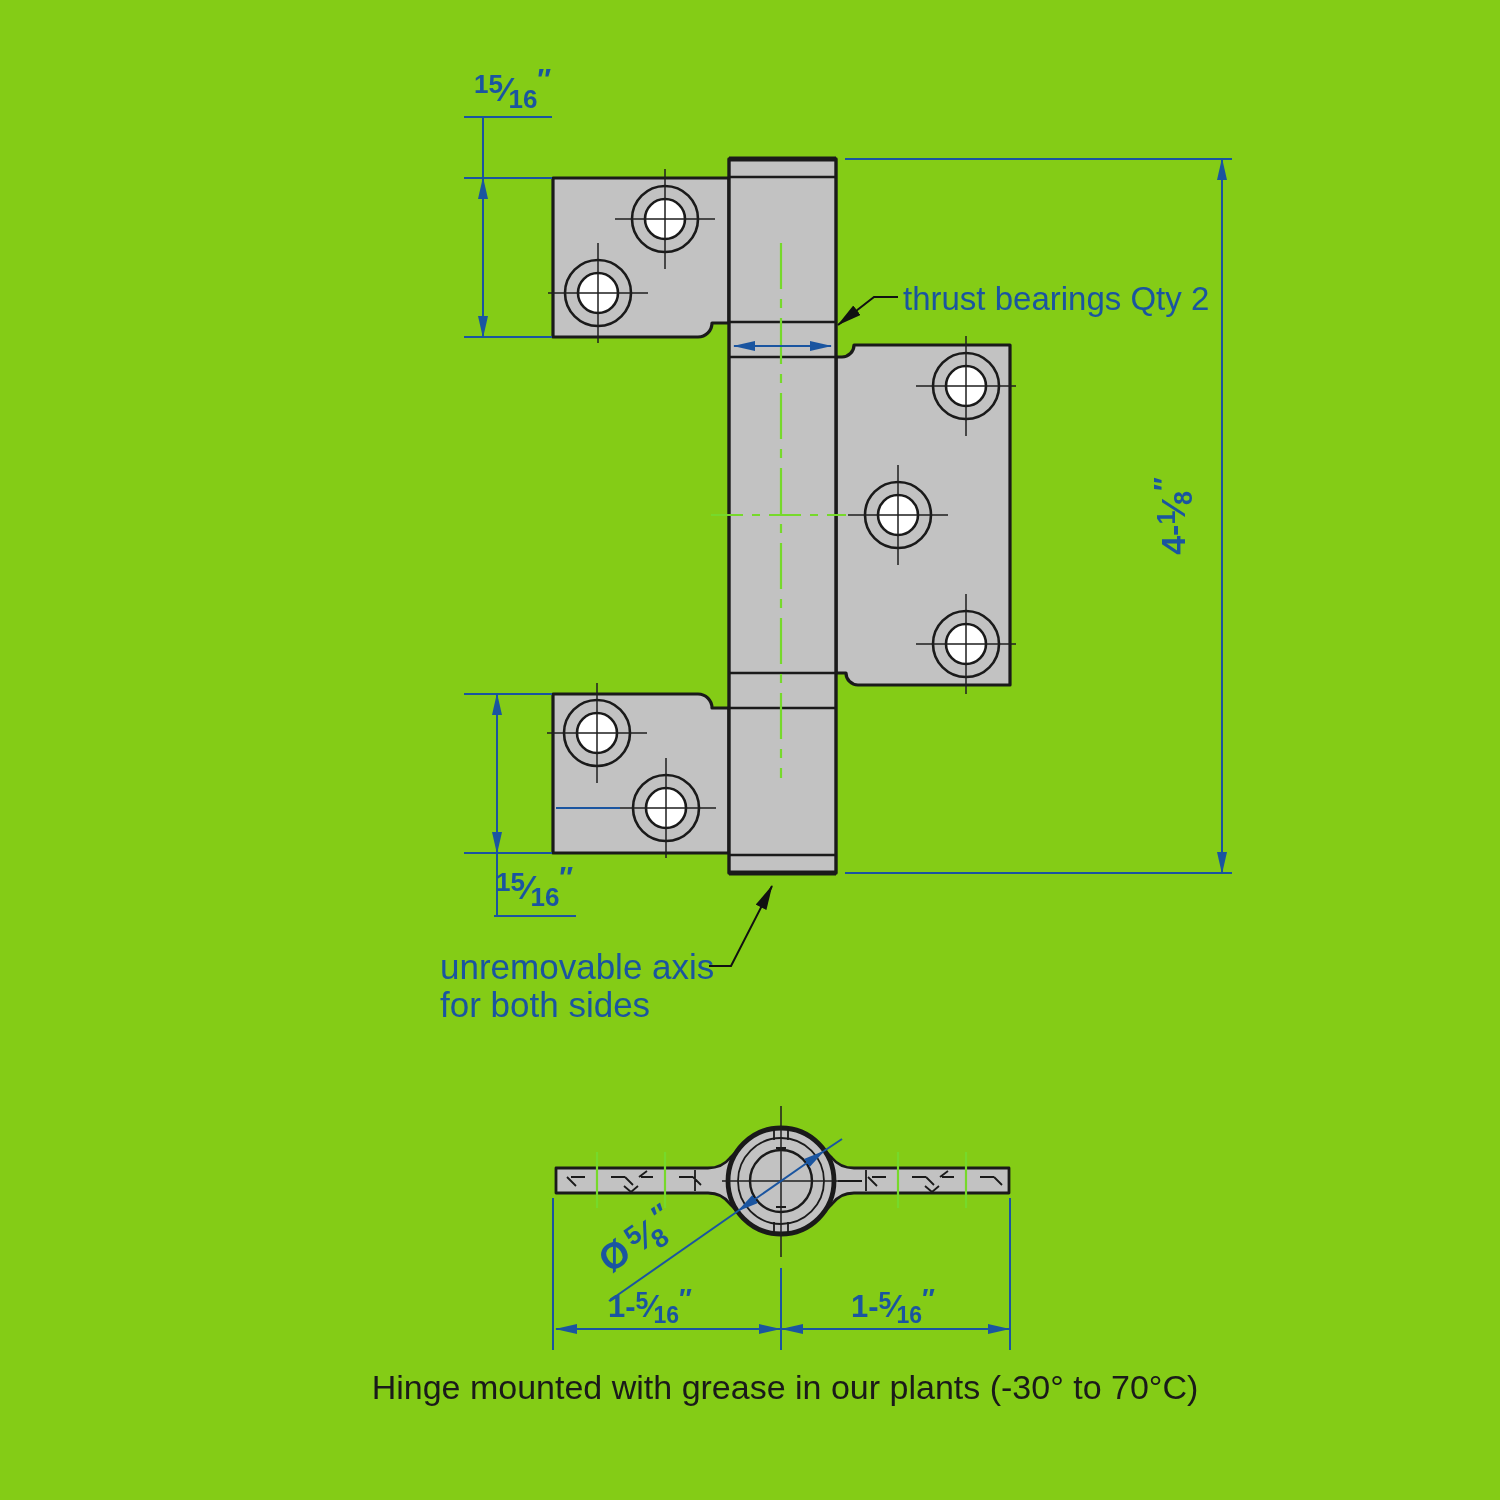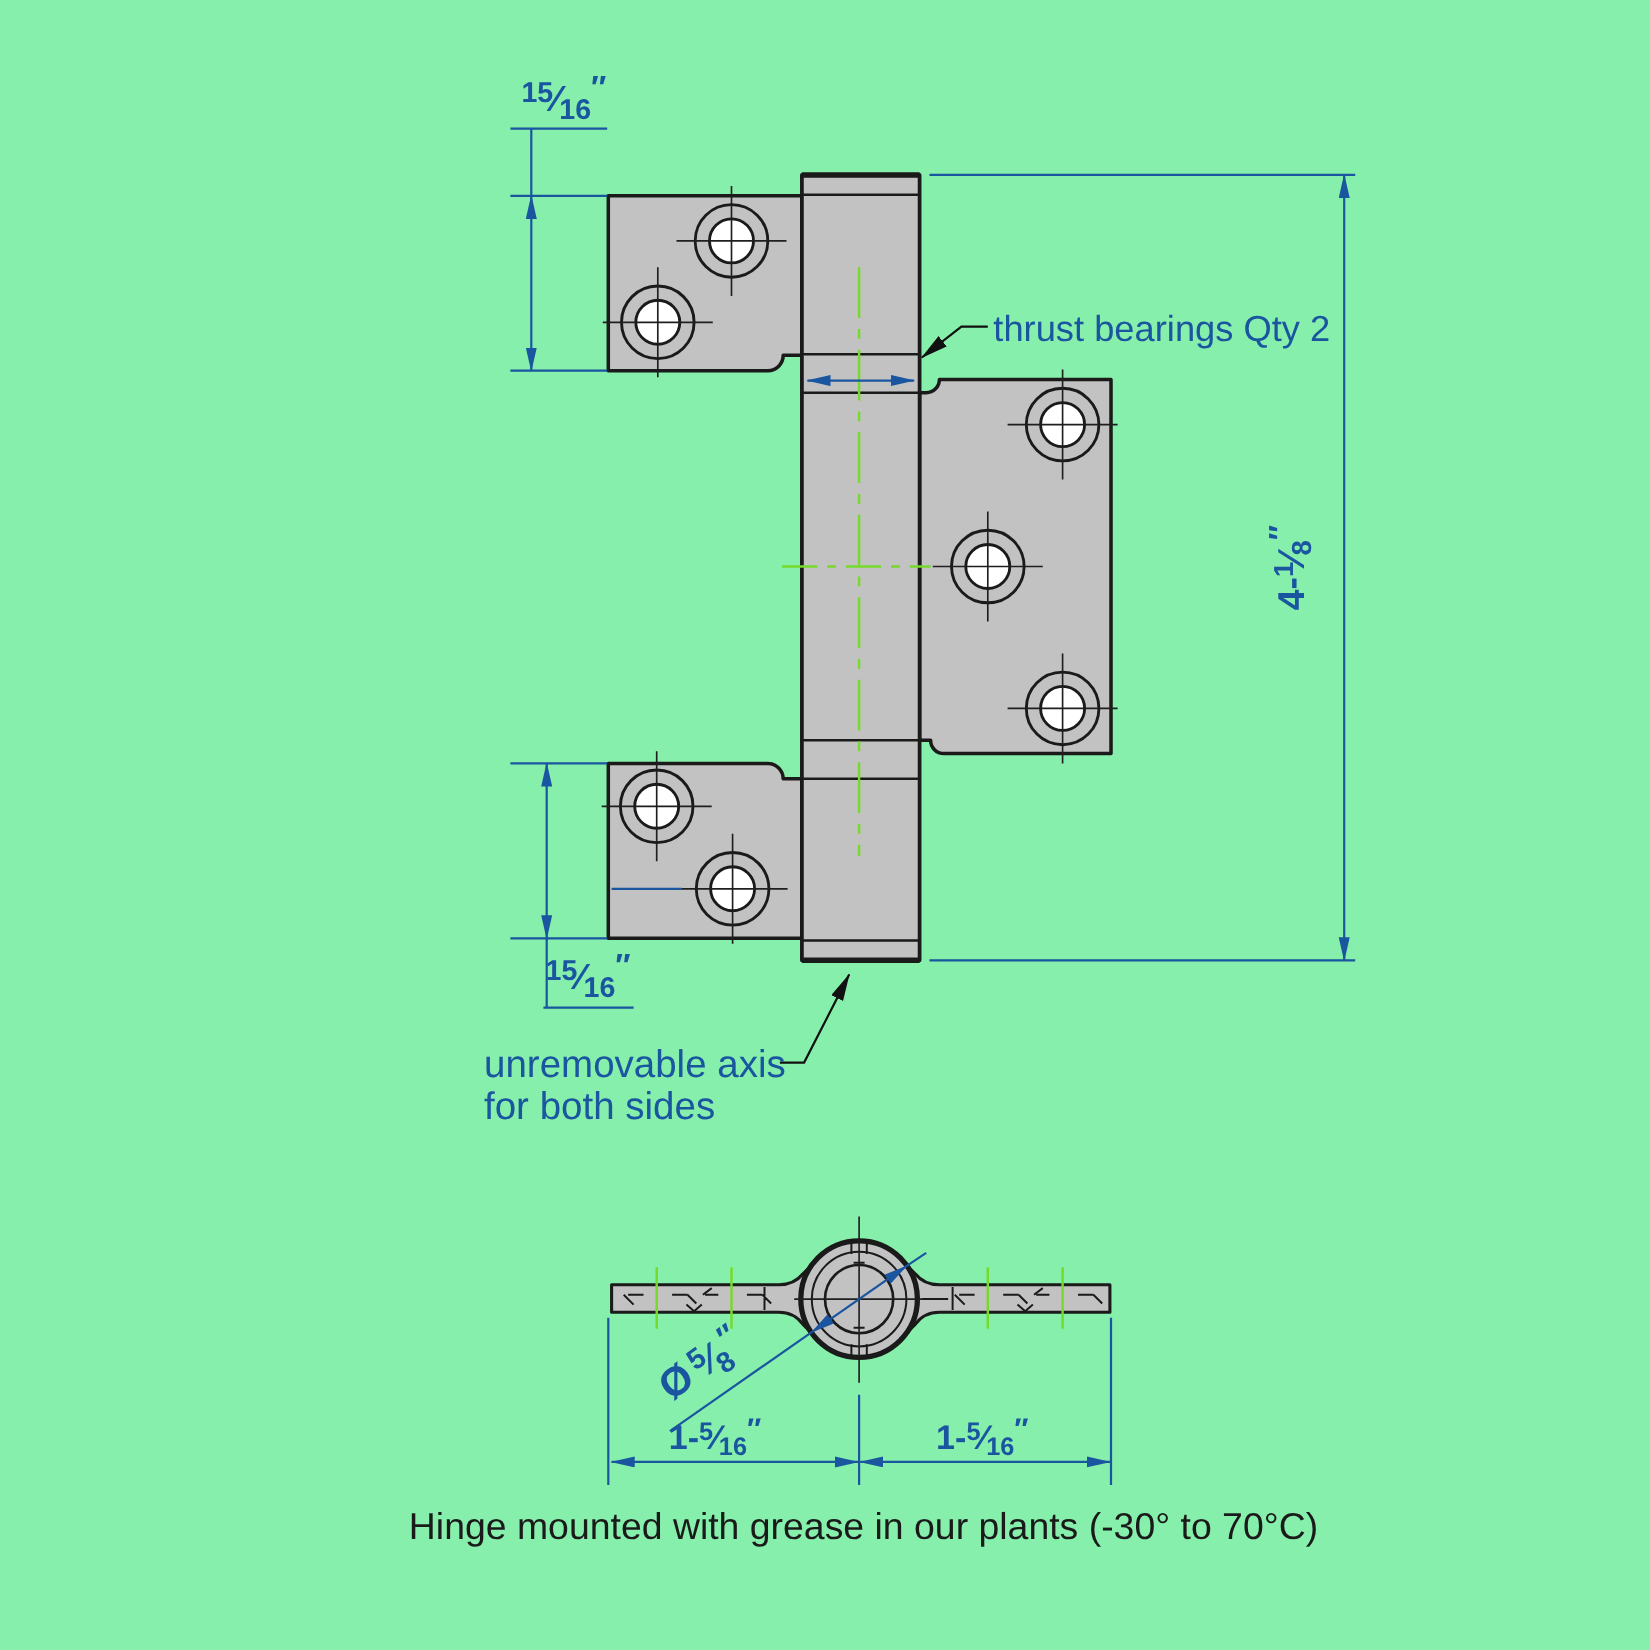--- a/index.html
+++ b/index.html
@@ -2,21 +2,21 @@
 <html style="--blue: #1A55A0; --green: #76D92B; --gray: #C2C2C2; --ink: #1A1A1A;"><head>
 <meta charset="utf-8">
 <style>
   :root{
     --blue:#1A55A0;
     --green:#76D92B;
     --gray:#C2C2C2;
     --ink:#1A1A1A;
   }
   html,body{margin:0;padding:0;background:#fff;}
-  .canvas{position:relative;width:1500px;height:1500px;background:#86efac;overflow:hidden;}
+  .canvas{position:relative;width:1500px;height:1500px;background:#84cc16;overflow:hidden;}
   svg{display:block;}
   .part{fill:var(--gray);stroke:var(--ink);stroke-width:3.2;stroke-linejoin:round;}
   .partline{stroke:var(--ink);stroke-width:2.4;fill:none;}
   .thickline{stroke:var(--ink);stroke-width:5;fill:none;}
   .holeouter{fill:none;stroke:var(--ink);stroke-width:2.6;}
   .holeinner{fill:#ffffff;stroke:var(--ink);stroke-width:2.6;}
   .cross{stroke:#1f1f1f;stroke-width:1.5;fill:none;}
   .cl{stroke:var(--green);stroke-width:2.2;fill:none;}
   .dim{stroke:var(--blue);stroke-width:2;fill:none;}
   .leader{stroke:#111;stroke-width:2;fill:none;}

